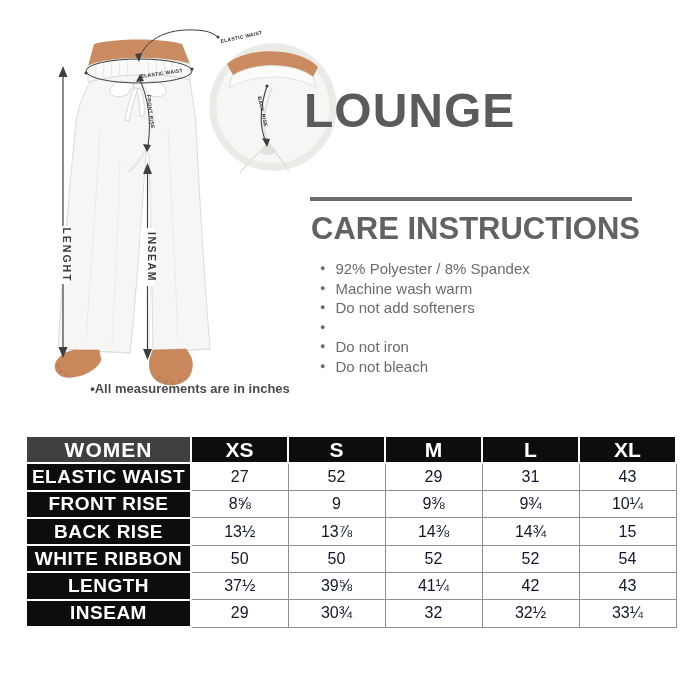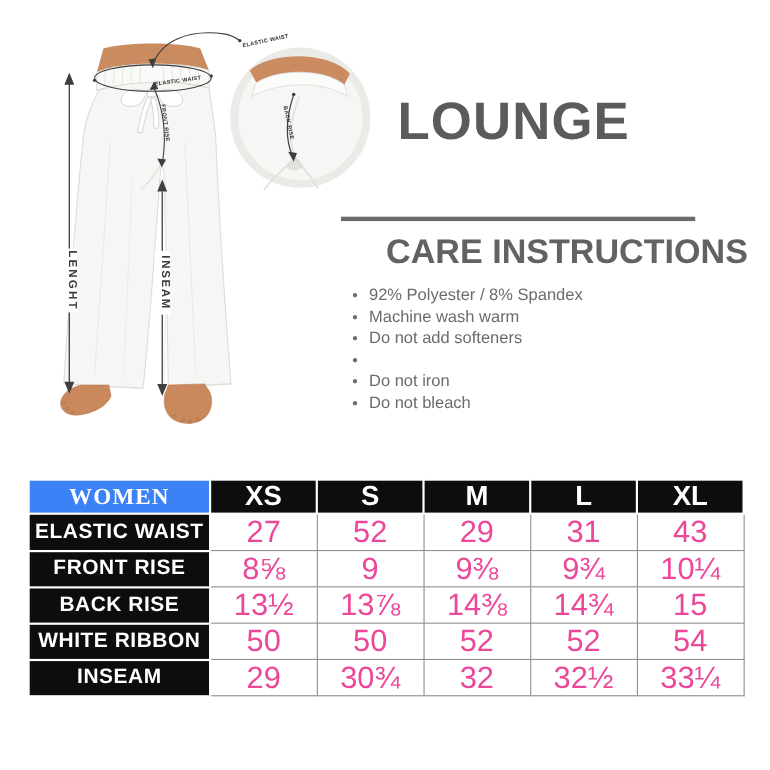--- a/index.html
+++ b/index.html
@@ -1,47 +1,47 @@
 <!DOCTYPE html>
 <html><head>
 <meta charset="utf-8">
 <style>
   * { margin:0; padding:0; box-sizing:border-box; }
   html,body { background:#fff; }
   body { font-family:"Liberation Sans", sans-serif; }
   .page { position:relative; width:700px; height:700px; background:#ffffff; overflow:hidden; }
 
   
-  .title-block { position:absolute; left:304px; top:86px; width:326px; text-align:center;
+  .title-block { position:absolute; left:304px; top:86px; width:326px; 
                  font-weight:bold; color:#5c5a5a; font-size:48px; line-height:49px; letter-spacing:1px; }
   .title-block span { display:block; }
   .divider { position:absolute; left:310px; top:197px; width:322px; height:4px; background:#6c6c6c; }
   .care-heading { position:absolute; left:311px; top:211px; width:340px;
-                  font-weight:bold; color:#626260; font-size:31px; letter-spacing:0;margin-left:40px; }
+                  font-weight:bold; color:#626260; font-size:31px; letter-spacing:0; }
   .care-list { position:absolute; left:320px; top:261px; width:340px; list-style:none; }
   .care-list li { display:flex; align-items:flex-start; margin-bottom:4.6px;
                   font-size:15px; line-height:15px; color:#6b6b69; }
   .care-list li .dot { font-size:9px; line-height:15px; margin-right:10px; color:#6b6b69; }
 
   
   .note { position:absolute; left:55px; top:381px; width:270px; text-align:center;
           font-weight:bold; font-size:13px; color:#4b4b49; }
 
   
   table.size-table { position:absolute; left:25px; top:435px; width:652px;
                      border-collapse:collapse; table-layout:fixed; }
   .size-table col.label-col { width:165px; }
   .size-table th, .size-table td { height:27.3px; padding:0; text-align:center; vertical-align:middle; }
-  .size-table .group-cell { background:#3b82f6; color:#ffffff; font-weight:bold; font-size:21px;
-                            letter-spacing:1px; border:2px solid #ffffff;font-family:Liberation Serif, serif; }
-  .size-table .size-cell  { background:#0d0d0d; color:#ffffff; font-weight:bold; font-size:25px;
+  .size-table .group-cell { background:#404040; color:#ffffff; font-weight:bold; font-size:21px;
+                            letter-spacing:1px; border:2px solid #ffffff; }
+  .size-table .size-cell  { background:#0d0d0d; color:#ffffff; font-weight:bold; font-size:21px;
                             border:2px solid #ffffff; }
   .size-table .label-cell { background:#0d0d0d; color:#ffffff; font-weight:bold; font-size:19px;
                             letter-spacing:0.5px; border:2px solid #ffffff; }
-  .size-table .value-cell { background:#ffffff; color:#ec4899; font-size:28px;
+  .size-table .value-cell { background:#ffffff; color:#0f172a; font-size:16px;
                             border:1px solid #8f8f8f; }
 
   
   .illustration { position:absolute; left:20px; top:0; width:330px; height:402px; }
   svg text { font-family:"Liberation Sans", sans-serif; }
 </style>
 </head>
 <body>
 
 <div class="page">
@@ -150,20 +150,21 @@
 
     <g>
       <line x1="147.5" y1="174" x2="147.5" y2="352" stroke="#3f3f3f" stroke-width="1.2"></line>
       <polygon points="147.5,163 143,174 152,174" fill="#3f3f3f"></polygon>
       <polygon points="147.5,360 143,349 152,349" fill="#3f3f3f"></polygon>
       <rect x="140.5" y="228" width="14" height="58" fill="#ffffff"></rect>
     </g>
     <text x="147.5" y="257" transform="rotate(90 147.5 257)" text-anchor="middle" font-size="10.5" font-weight="bold" letter-spacing="1.5" fill="#3b3b3b">INSEAM</text>
   </svg>
 
+  <div class="note">•All measurements are in inches</div>
 
   <div class="title-block">
     <span>LOUNGE</span>
   </div>
   <div class="divider"></div>
   <div class="care-heading">CARE INSTRUCTIONS</div>
   <ul class="care-list">
       <li>
         <span class="dot">●</span>
         <span>92% Polyester / 8% Spandex</span>
@@ -235,20 +236,28 @@
         </tr>
         <tr>
           <th class="label-cell">WHITE RIBBON</th>
           <td class="value-cell">50</td>
           <td class="value-cell">50</td>
           <td class="value-cell">52</td>
           <td class="value-cell">52</td>
           <td class="value-cell">54</td>
         </tr>
         <tr>
+          <th class="label-cell">LENGTH</th>
+          <td class="value-cell">37½</td>
+          <td class="value-cell">39⅝</td>
+          <td class="value-cell">41¼</td>
+          <td class="value-cell">42</td>
+          <td class="value-cell">43</td>
+        </tr>
+        <tr>
           <th class="label-cell">INSEAM</th>
           <td class="value-cell">29</td>
           <td class="value-cell">30¾</td>
           <td class="value-cell">32</td>
           <td class="value-cell">32½</td>
           <td class="value-cell">33¼</td>
         </tr>
       </tbody>
   </table>
 

